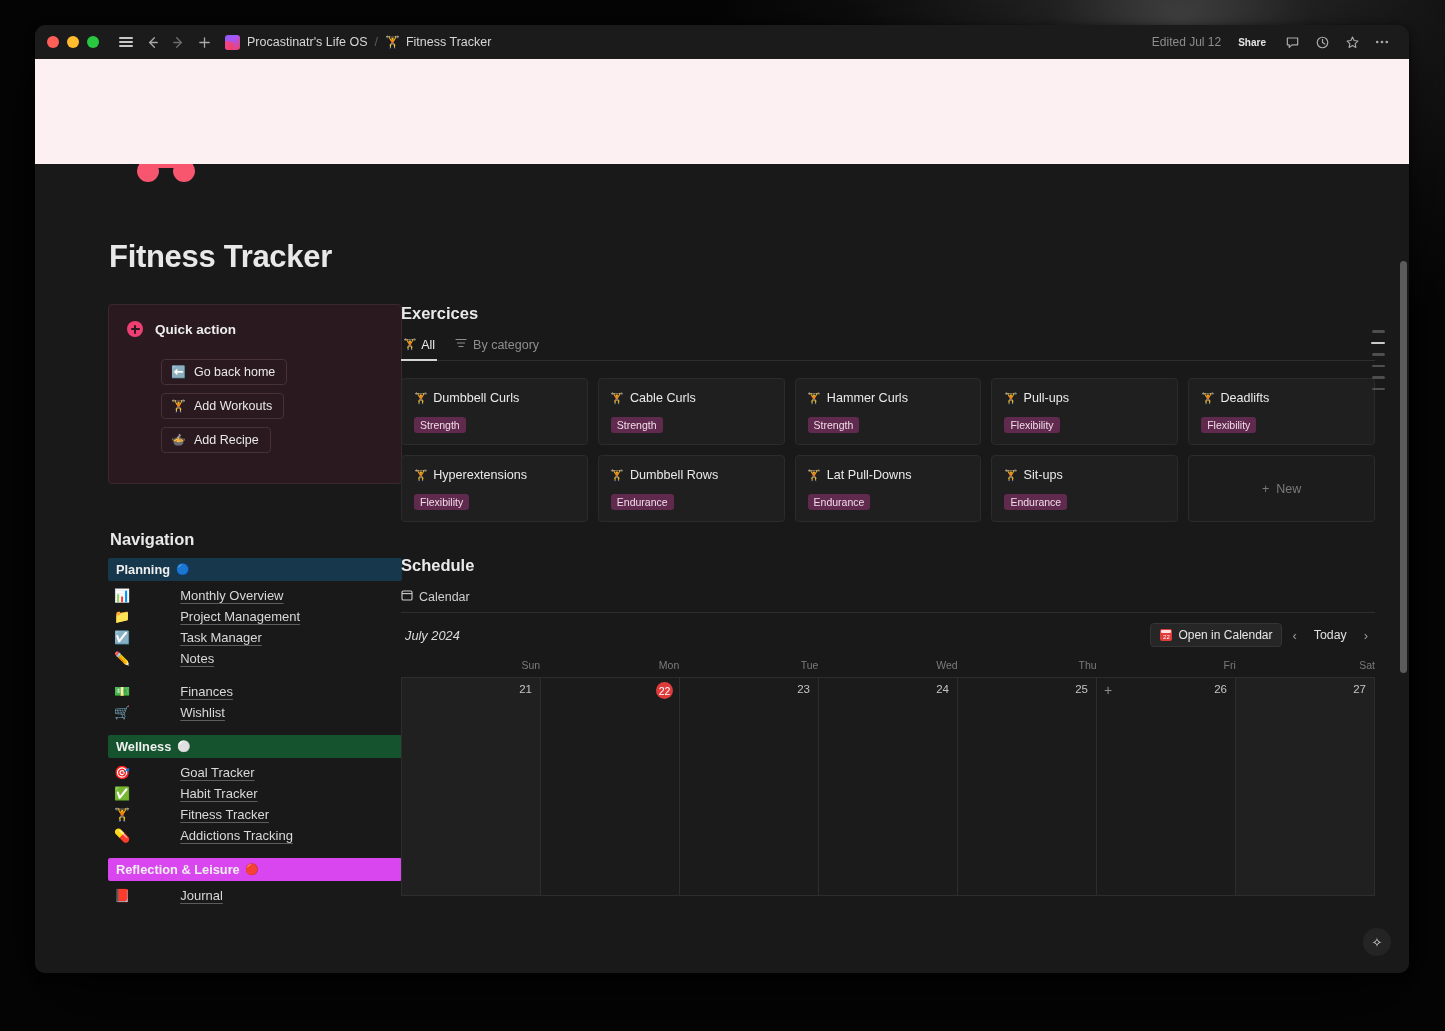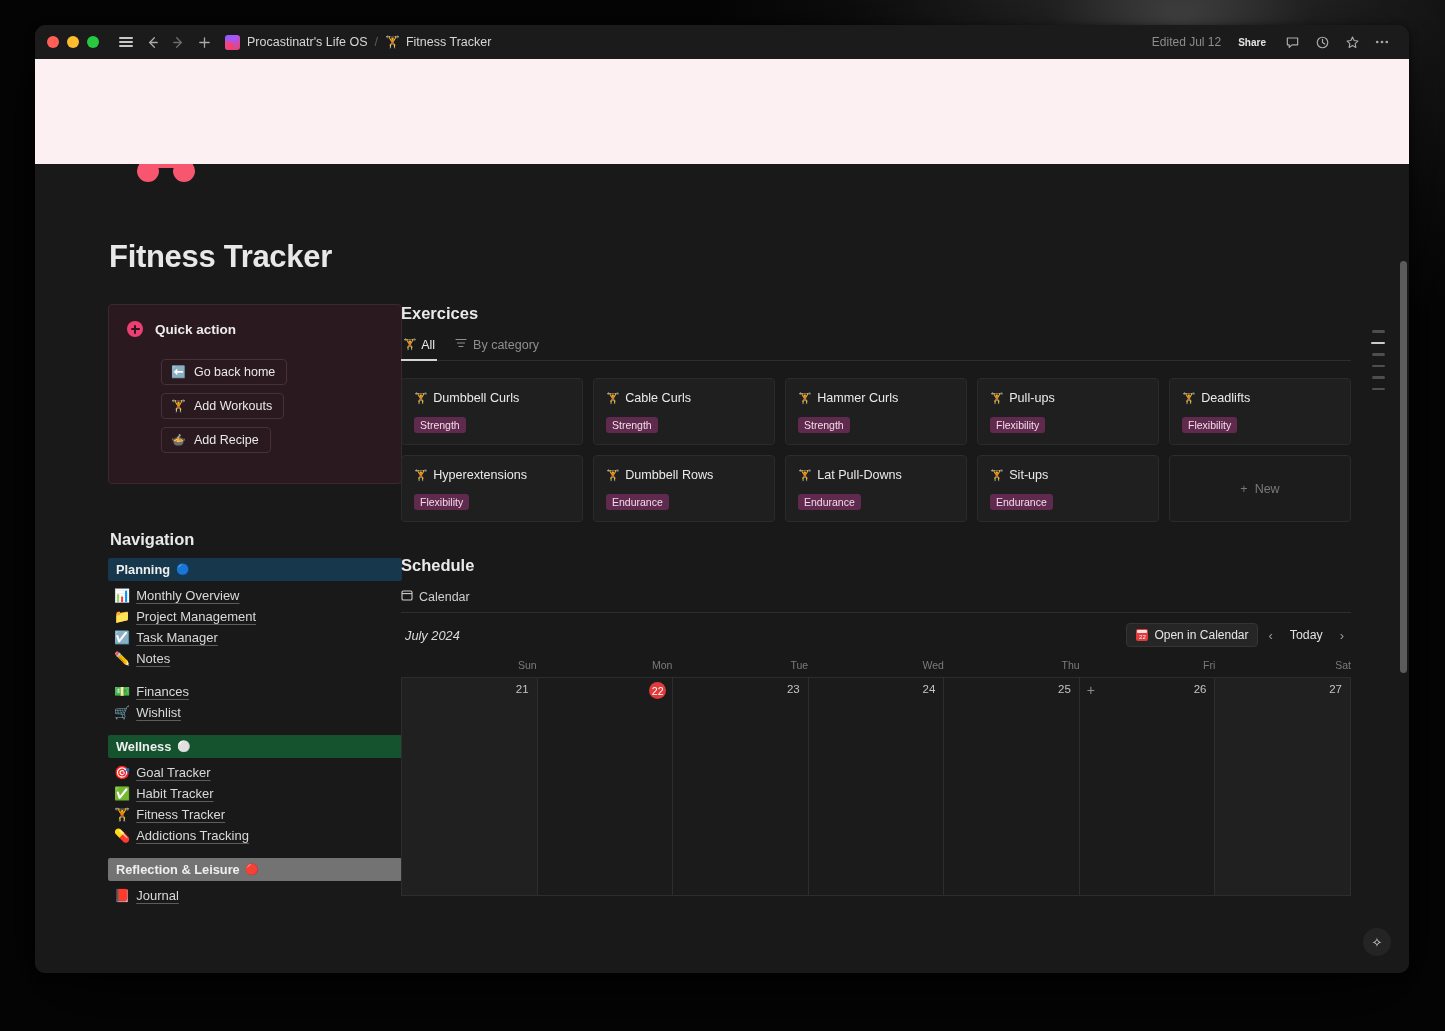--- a/index.html
+++ b/index.html
@@ -140,34 +140,34 @@
   .nav-group { width: 294px; }
   .nav-head {
     padding: 4px 8px; border-radius: 2px;
     color: #efefef; font-size: 12.8px; font-weight: bold;
     display: flex; align-items: center; gap: 6px;
     margin-bottom: 4px;
   }
   .nav-head.planning  { background: #17374d; }
   .nav-head.budgeting { background: #3e2a50; }
   .nav-head.wellness  { background: #14532d; }
-  .nav-head.reflection{ background: #737373; }
+  .nav-head.reflection{ background: #d946ef; }
   .nav-bullet { font-size: 11px; line-height:1; }
 
   .nav-link {
     display: flex; align-items: center; gap: 6px;
     padding: 3px 8px 3px 6px;
     color: #d9d9d9; font-size: 13px;
   }
-  .nav-link .nl-text { text-decoration: underline; text-decoration-color: #5c5c5c; text-underline-offset: 3px;}
+  .nav-link .nl-text { text-decoration: underline; text-decoration-color: #5c5c5c; text-underline-offset: 3px; margin-left: 44px;}
   .nav-emoji { font-size: 13px; line-height: 1; flex: none; filter: saturate(1.2); }
   .nav-gap { height: 12px; }
 
   
-  .right-col { flex: 1; padding-right: 58px; }
+  .right-col { flex: 1; padding-right: 34px; }
 
   .sec-title { color: #e9e9e9; font-size: 16.5px; font-weight: bold; margin-bottom: 14px; }
 
   .tabs { display: flex; align-items: center; gap: 16px; border-bottom: 1px solid #2e2e2e; padding-bottom: 0; }
   .tab {
     display: flex; align-items: center; gap: 6px;
     font-size: 12.5px; color: #8e8e8e;
     padding: 0 2px 7px 2px;
     border-bottom: 2px solid transparent;
     margin-bottom: -1px;

